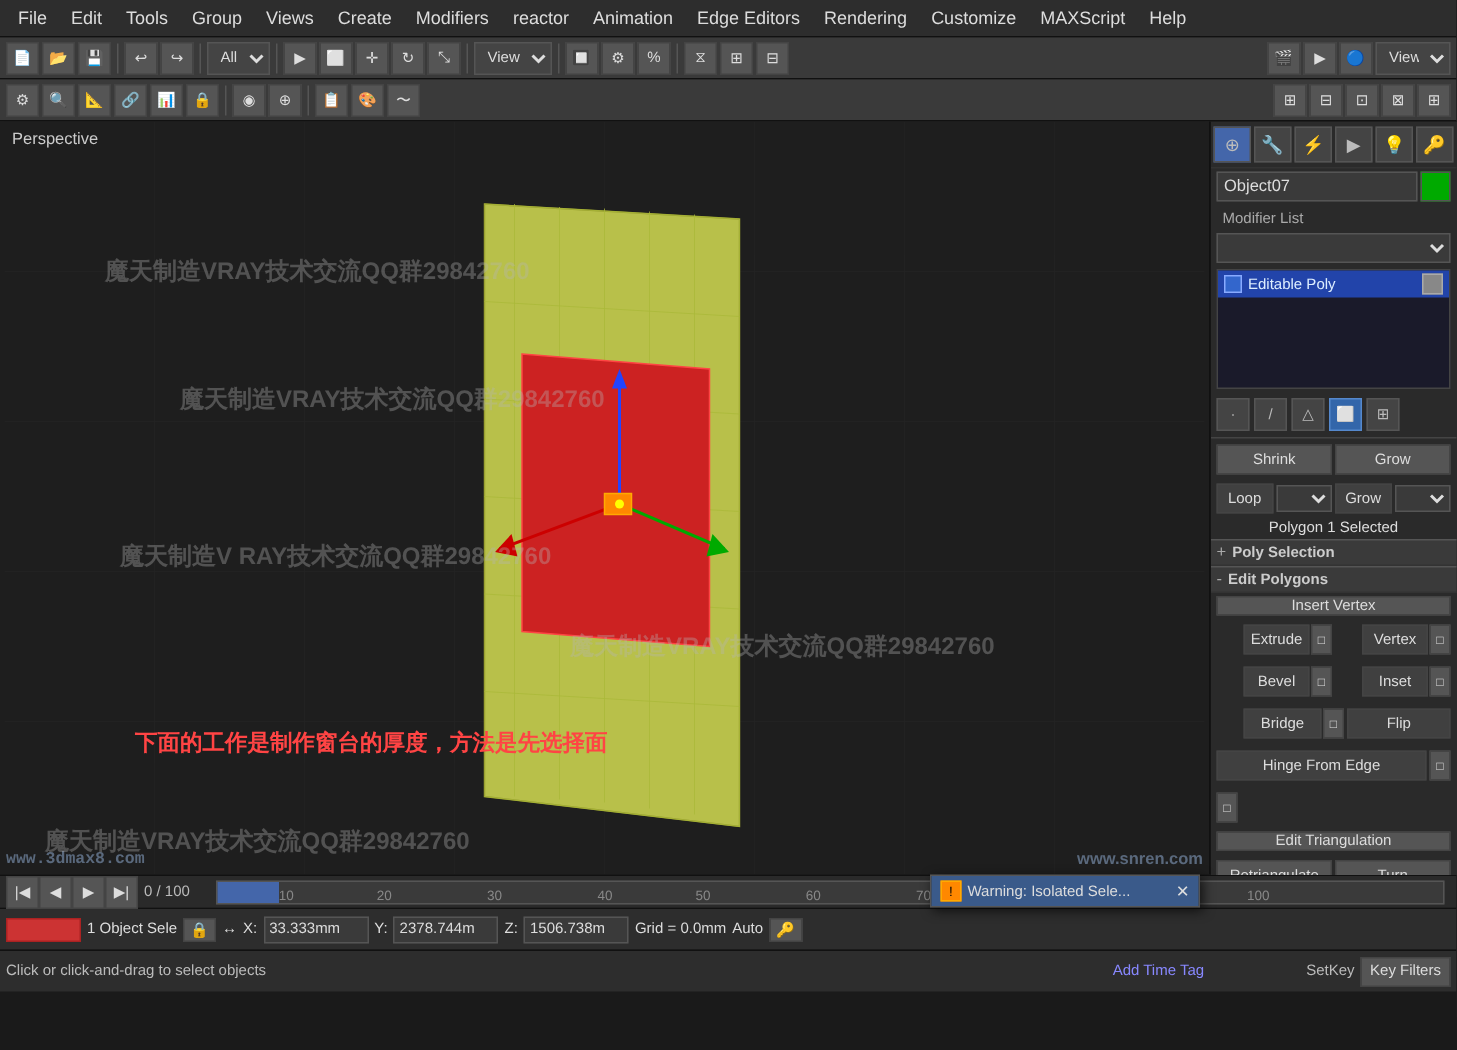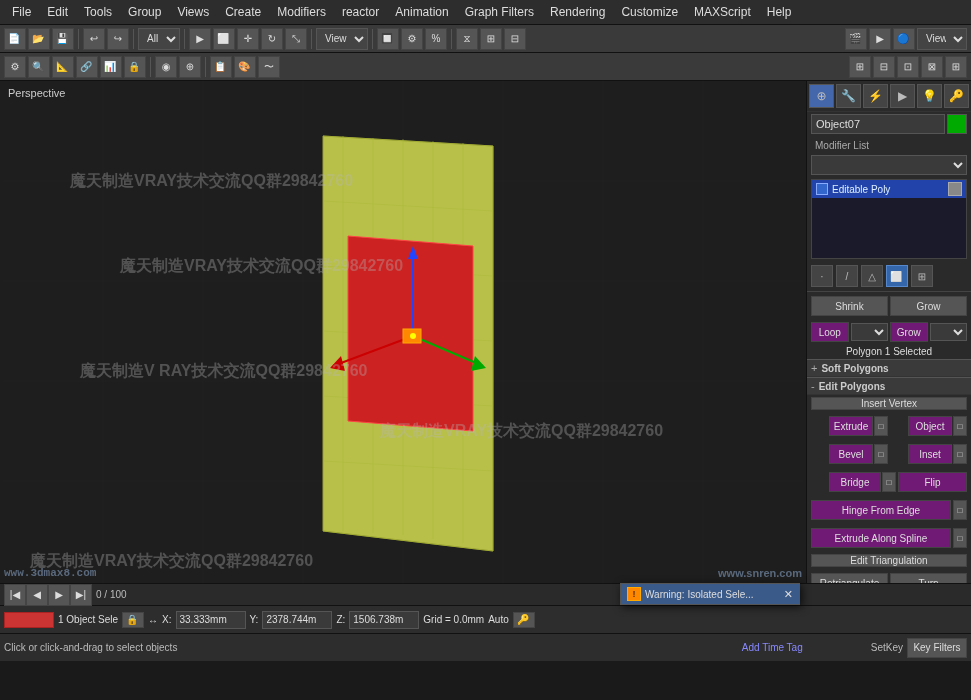--- a/index.html
+++ b/index.html
@@ -302,21 +302,21 @@
       border: 1px solid #444;
       color: #ddd;
       font-size: 8px;
       cursor: pointer;
       display: flex;
       align-items: center;
       justify-content: center;
     }
     .full-btn {
       height: 20px;
-      background: #701a75;
+      background: #404040;
       border: 1px solid #444;
       color: #ddd;
       font-size: 10px;
       cursor: pointer;
       flex: 1;
       text-align: center;
       display: flex;
       align-items: center;
       justify-content: center;
     }
@@ -528,21 +528,21 @@
 <div id="menu-bar">
   <div class="menu-item">File</div>
   <div class="menu-item">Edit</div>
   <div class="menu-item">Tools</div>
   <div class="menu-item">Group</div>
   <div class="menu-item">Views</div>
   <div class="menu-item">Create</div>
   <div class="menu-item">Modifiers</div>
   <div class="menu-item">reactor</div>
   <div class="menu-item">Animation</div>
-  <div class="menu-item">Graph Filters</div>
+  <div class="menu-item">Edge Editors</div>
   <div class="menu-item">Rendering</div>
   <div class="menu-item">Customize</div>
   <div class="menu-item">MAXScript</div>
   <div class="menu-item">Help</div>
 </div>
 
 <div id="toolbar">
   <div class="toolbar-btn">📄</div>
   <div class="toolbar-btn">📂</div>
   <div class="toolbar-btn">💾</div>
@@ -659,20 +659,21 @@
 
       <circle cx="410" cy="255" r="3" fill="#ffff00"></circle>
     </svg>
 
     <div class="watermark" style="top:90px; left:70px;">魔天制造VRAY技术交流QQ群29842760</div>
     <div class="watermark" style="top:175px; left:120px;">魔天制造VRAY技术交流QQ群29842760</div>
     <div class="watermark" style="top:280px; left:80px;">魔天制造V  RAY技术交流QQ群29842760</div>
     <div class="watermark" style="top:470px; left:30px;">魔天制造VRAY技术交流QQ群29842760</div>
     <div class="watermark" style="top:340px; left:380px;">魔天制造VRAY技术交流QQ群29842760</div>
 
+    <div class="instruction-text" style="top:405px; left:90px;">下面的工作是制作窗台的厚度，方法是先选择面</div>
 
     <div class="corner-watermark">www.snren.com</div>
     <div class="corner-watermark2">www.3dmax8.com</div>
   </div>
 
   <div id="right-panel">
 
     <div id="right-panel-top-icons">
       <div class="rp-icon active">⊕</div>
       <div class="rp-icon">🔧</div>
@@ -725,40 +726,40 @@
       <div class="full-btn" style="height:20px;">
         <span>Grow</span>
       </div>
       <select class="loop-dropdown"></select>
     </div>
 
     <div class="selection-info">Polygon 1 Selected</div>
 
     <div class="section-header">
       <span class="section-plus">+</span>
-      <span class="section-header-text">Soft Polygons</span>
+      <span class="section-header-text">Poly Selection</span>
     </div>
 
     <div class="section-header">
       <span class="section-plus">-</span>
       <span class="section-header-text">Edit Polygons</span>
     </div>
 
     <div class="single-btn">Insert Vertex</div>
 
     <div class="panel-button-pair">
       <div class="panel-button-with-dot" style="flex:1;">
         <div class="full-btn">
           <span>Extrude</span>
         </div>
         <div class="dot-btn">□</div>
       </div>
       <div class="panel-button-with-dot" style="flex:1;">
         <div class="full-btn">
-          <span>Object</span>
+          <span>Vertex</span>
         </div>
         <div class="dot-btn">□</div>
       </div>
     </div>
 
     <div class="panel-button-pair">
       <div class="panel-button-with-dot" style="flex:1;">
         <div class="full-btn">
           <span>Bevel</span>
         </div>
@@ -785,23 +786,20 @@
     </div>
 
     <div class="panel-button-pair">
       <div class="full-btn" style="flex:2;">
         <span>Hinge From Edge</span>
       </div>
       <div class="dot-btn">□</div>
     </div>
 
     <div class="panel-button-pair">
-      <div class="full-btn" style="flex:2;">
-        <span>Extrude Along Spline</span>
-      </div>
       <div class="dot-btn">□</div>
     </div>
 
     <div class="single-btn">Edit Triangulation</div>
 
     <div class="panel-button-pair">
       <div class="panel-button">Retriangulate</div>
       <div class="panel-button">Turn</div>
     </div>
 
@@ -809,20 +807,36 @@
 
   </div>
 </div>
 
 <div id="timeline">
   <div class="toolbar-btn" style="width:18px;">|◀</div>
   <div class="toolbar-btn" style="width:18px;">◀</div>
   <div class="toolbar-btn" style="width:18px;">▶</div>
   <div class="toolbar-btn" style="width:18px;">▶|</div>
   <span class="status-text" style="margin: 0 4px; min-width:40px;">0 / 100</span>
+  <div id="timeline-track">
+    <div id="timeline-progress"></div>
+
+    <svg width="100%" height="100%" style="position:absolute;top:0;left:0;">
+      <text x="5%" y="12" font-size="9" fill="#888">10</text>
+      <text x="13%" y="12" font-size="9" fill="#888">20</text>
+      <text x="22%" y="12" font-size="9" fill="#888">30</text>
+      <text x="31%" y="12" font-size="9" fill="#888">40</text>
+      <text x="39%" y="12" font-size="9" fill="#888">50</text>
+      <text x="48%" y="12" font-size="9" fill="#888">60</text>
+      <text x="57%" y="12" font-size="9" fill="#888">70</text>
+      <text x="66%" y="12" font-size="9" fill="#888">80</text>
+      <text x="75%" y="12" font-size="9" fill="#888">90</text>
+      <text x="84%" y="12" font-size="9" fill="#888">100</text>
+    </svg>
+  </div>
 </div>
 
 <div id="status-bar">
   <div style="width:50px; height:16px; background:#cc3333; border:1px solid #aa2222;"></div>
   <span class="sel-label">1 Object Sele</span>
   <div class="toolbar-btn" style="width:16px; height:16px; font-size:10px;">🔒</div>
   <span class="sel-label">↔</span>
   <span class="sel-label">X:</span>
   <input class="status-input" type="text" style="width: 70px;" value="33.333mm">
   <span class="sel-label">Y:</span>

